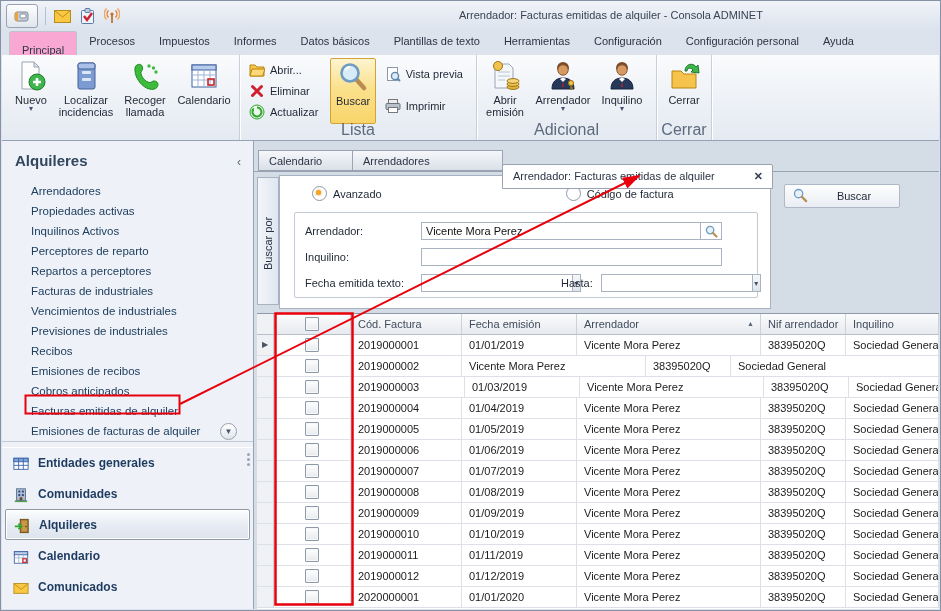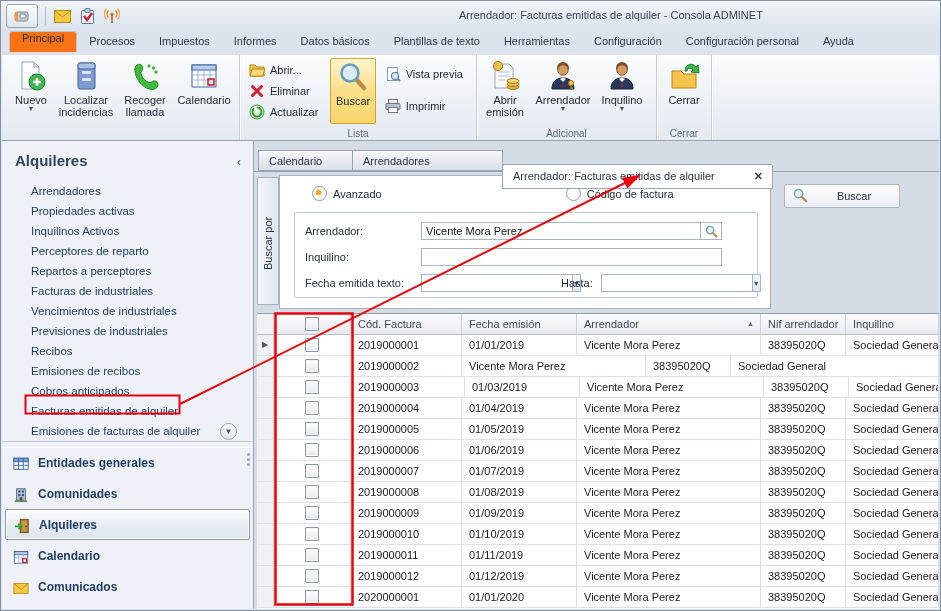--- a/index.html
+++ b/index.html
@@ -14,29 +14,29 @@
   .qat{position:absolute;left:5px;top:3px;display:flex;align-items:center;gap:7px;}
   .app-btn{width:30px;height:22px;border:1px solid #98a2b2;border-radius:3px;
            background:linear-gradient(#fdfdfe,#e0e6ee);display:flex;align-items:center;justify-content:center;}
   .qat-sep{width:1px;height:18px;background:#b6bfcc;}
   .qicon{width:18px;height:18px;display:flex;align-items:center;justify-content:center;}
   .title{position:absolute;left:458px;top:8px;color:#3a4354;white-space:nowrap;}
 
   
   .ribbon-tabs{position:absolute;top:29px;left:0;right:0;height:25px;display:flex;padding-left:8px;}
   .rtab{padding:5px 12px 0 12px;color:#2b3445;height:20px;}
-  .rtab.active{background:#f97316;border:1px solid #bcc4d0;border-bottom:none;
-               border-radius:3px 3px 0 0;margin-top:1px;padding-top:0;}
+  .rtab.active{background:#f9a8d4;border:1px solid #bcc4d0;border-bottom:none;
+               border-radius:3px 3px 0 0;margin-top:1px;padding-top:12px;}
 
   
   .ribbon-body{position:absolute;top:54px;left:1px;right:1px;height:85px;
                background:linear-gradient(#fafbfd,#edf1f6 55%,#e4eaf2);
                border-bottom:1px solid #98a2b2;display:flex;}
   .rgroup{position:relative;height:100%;border-right:1px solid #c8cfda;box-shadow:1px 0 0 #fff;}
-  .glabel{position:absolute;bottom:1px;left:0;right:0;text-align:center;color:#5d6a7d;font-size:10px;}
+  .glabel{position:absolute;bottom:1px;left:0;right:0;text-align:center;color:#5d6a7d;font-size:16px;}
   .gbody{position:absolute;top:3px;left:0;right:0;bottom:16px;display:flex;align-items:flex-start;}
   .bigbtn{display:flex;flex-direction:column;align-items:center;text-align:center;
           padding-top:2px;color:#1f2735;border-radius:2px;height:62px;}
   .bigbtn .ic{width:32px;height:32px;}
   .bigbtn .lbl{line-height:12px;margin-top:2px;}
   .bigbtn .dd{font-size:8px;color:#44506a;line-height:6px;}
   .bigbtn.highlight{border:1px solid #d2a437;
         background:linear-gradient(#fdf4cf,#fbe18e 45%,#f9d469);}
   .smallcol{display:flex;flex-direction:column;padding:1px 0 0 6px;}
   .smallbtn{display:flex;align-items:center;gap:5px;height:21px;padding:0 3px;color:#1f2735;white-space:nowrap;}

